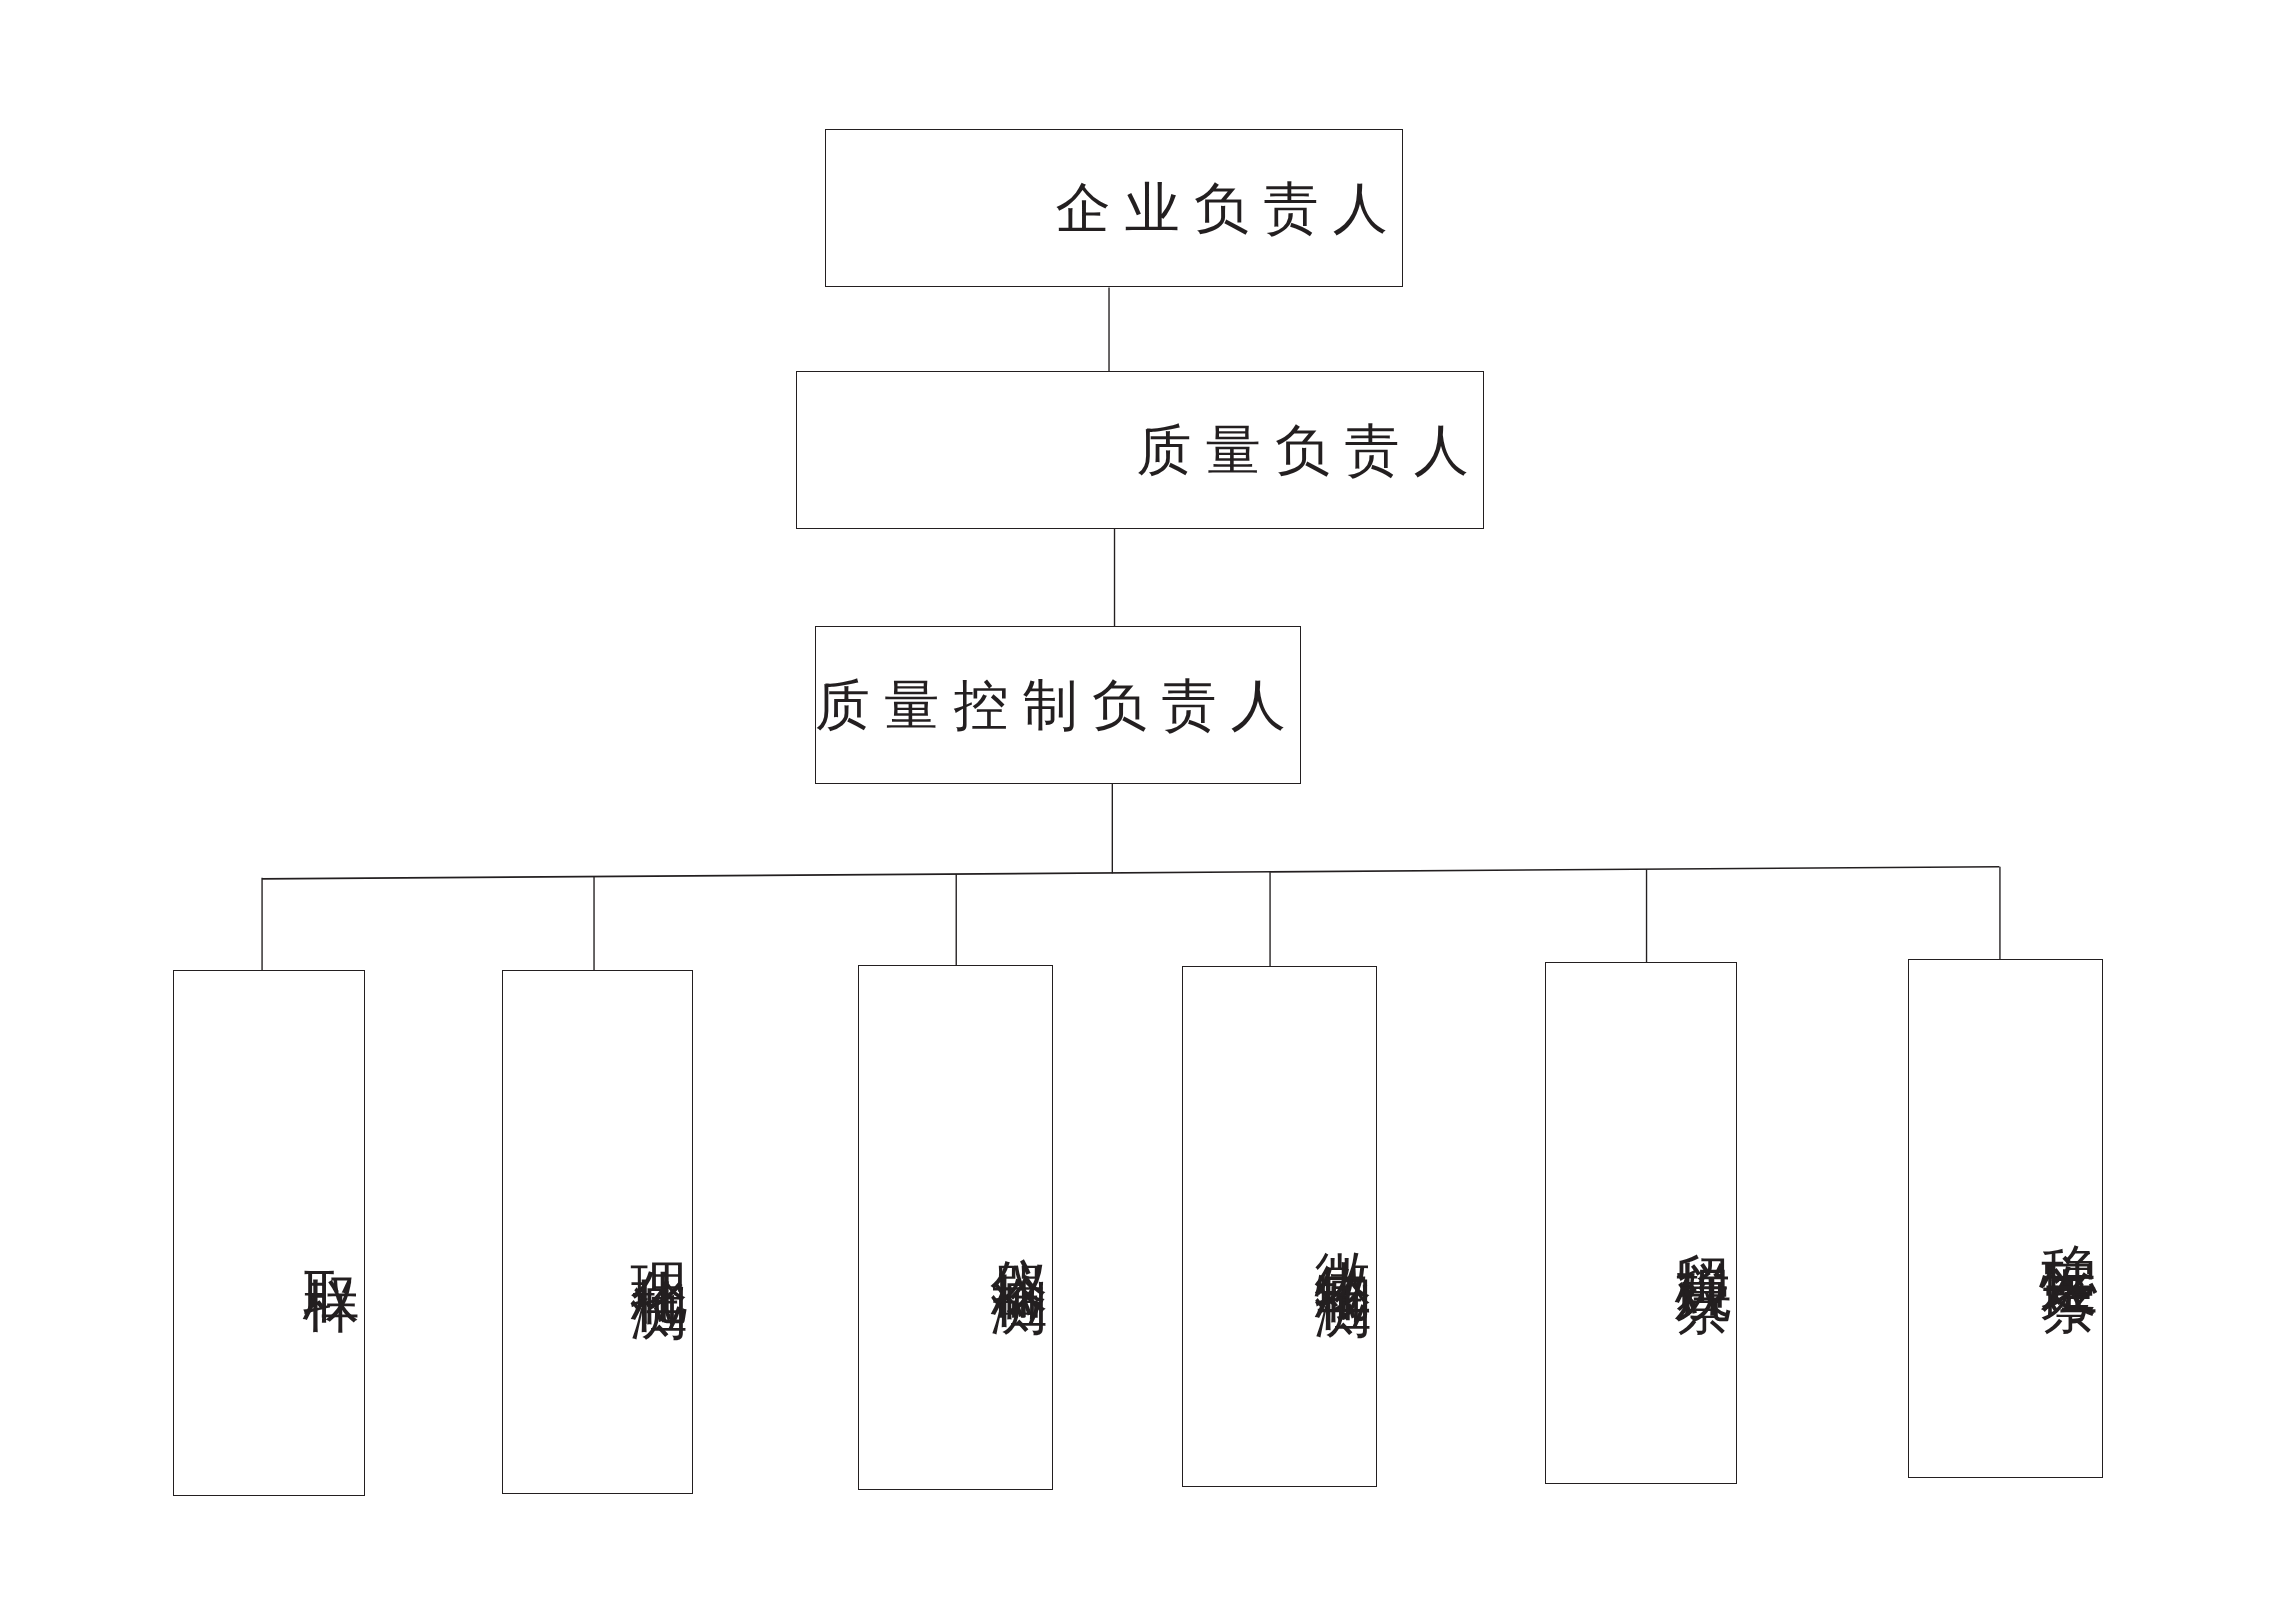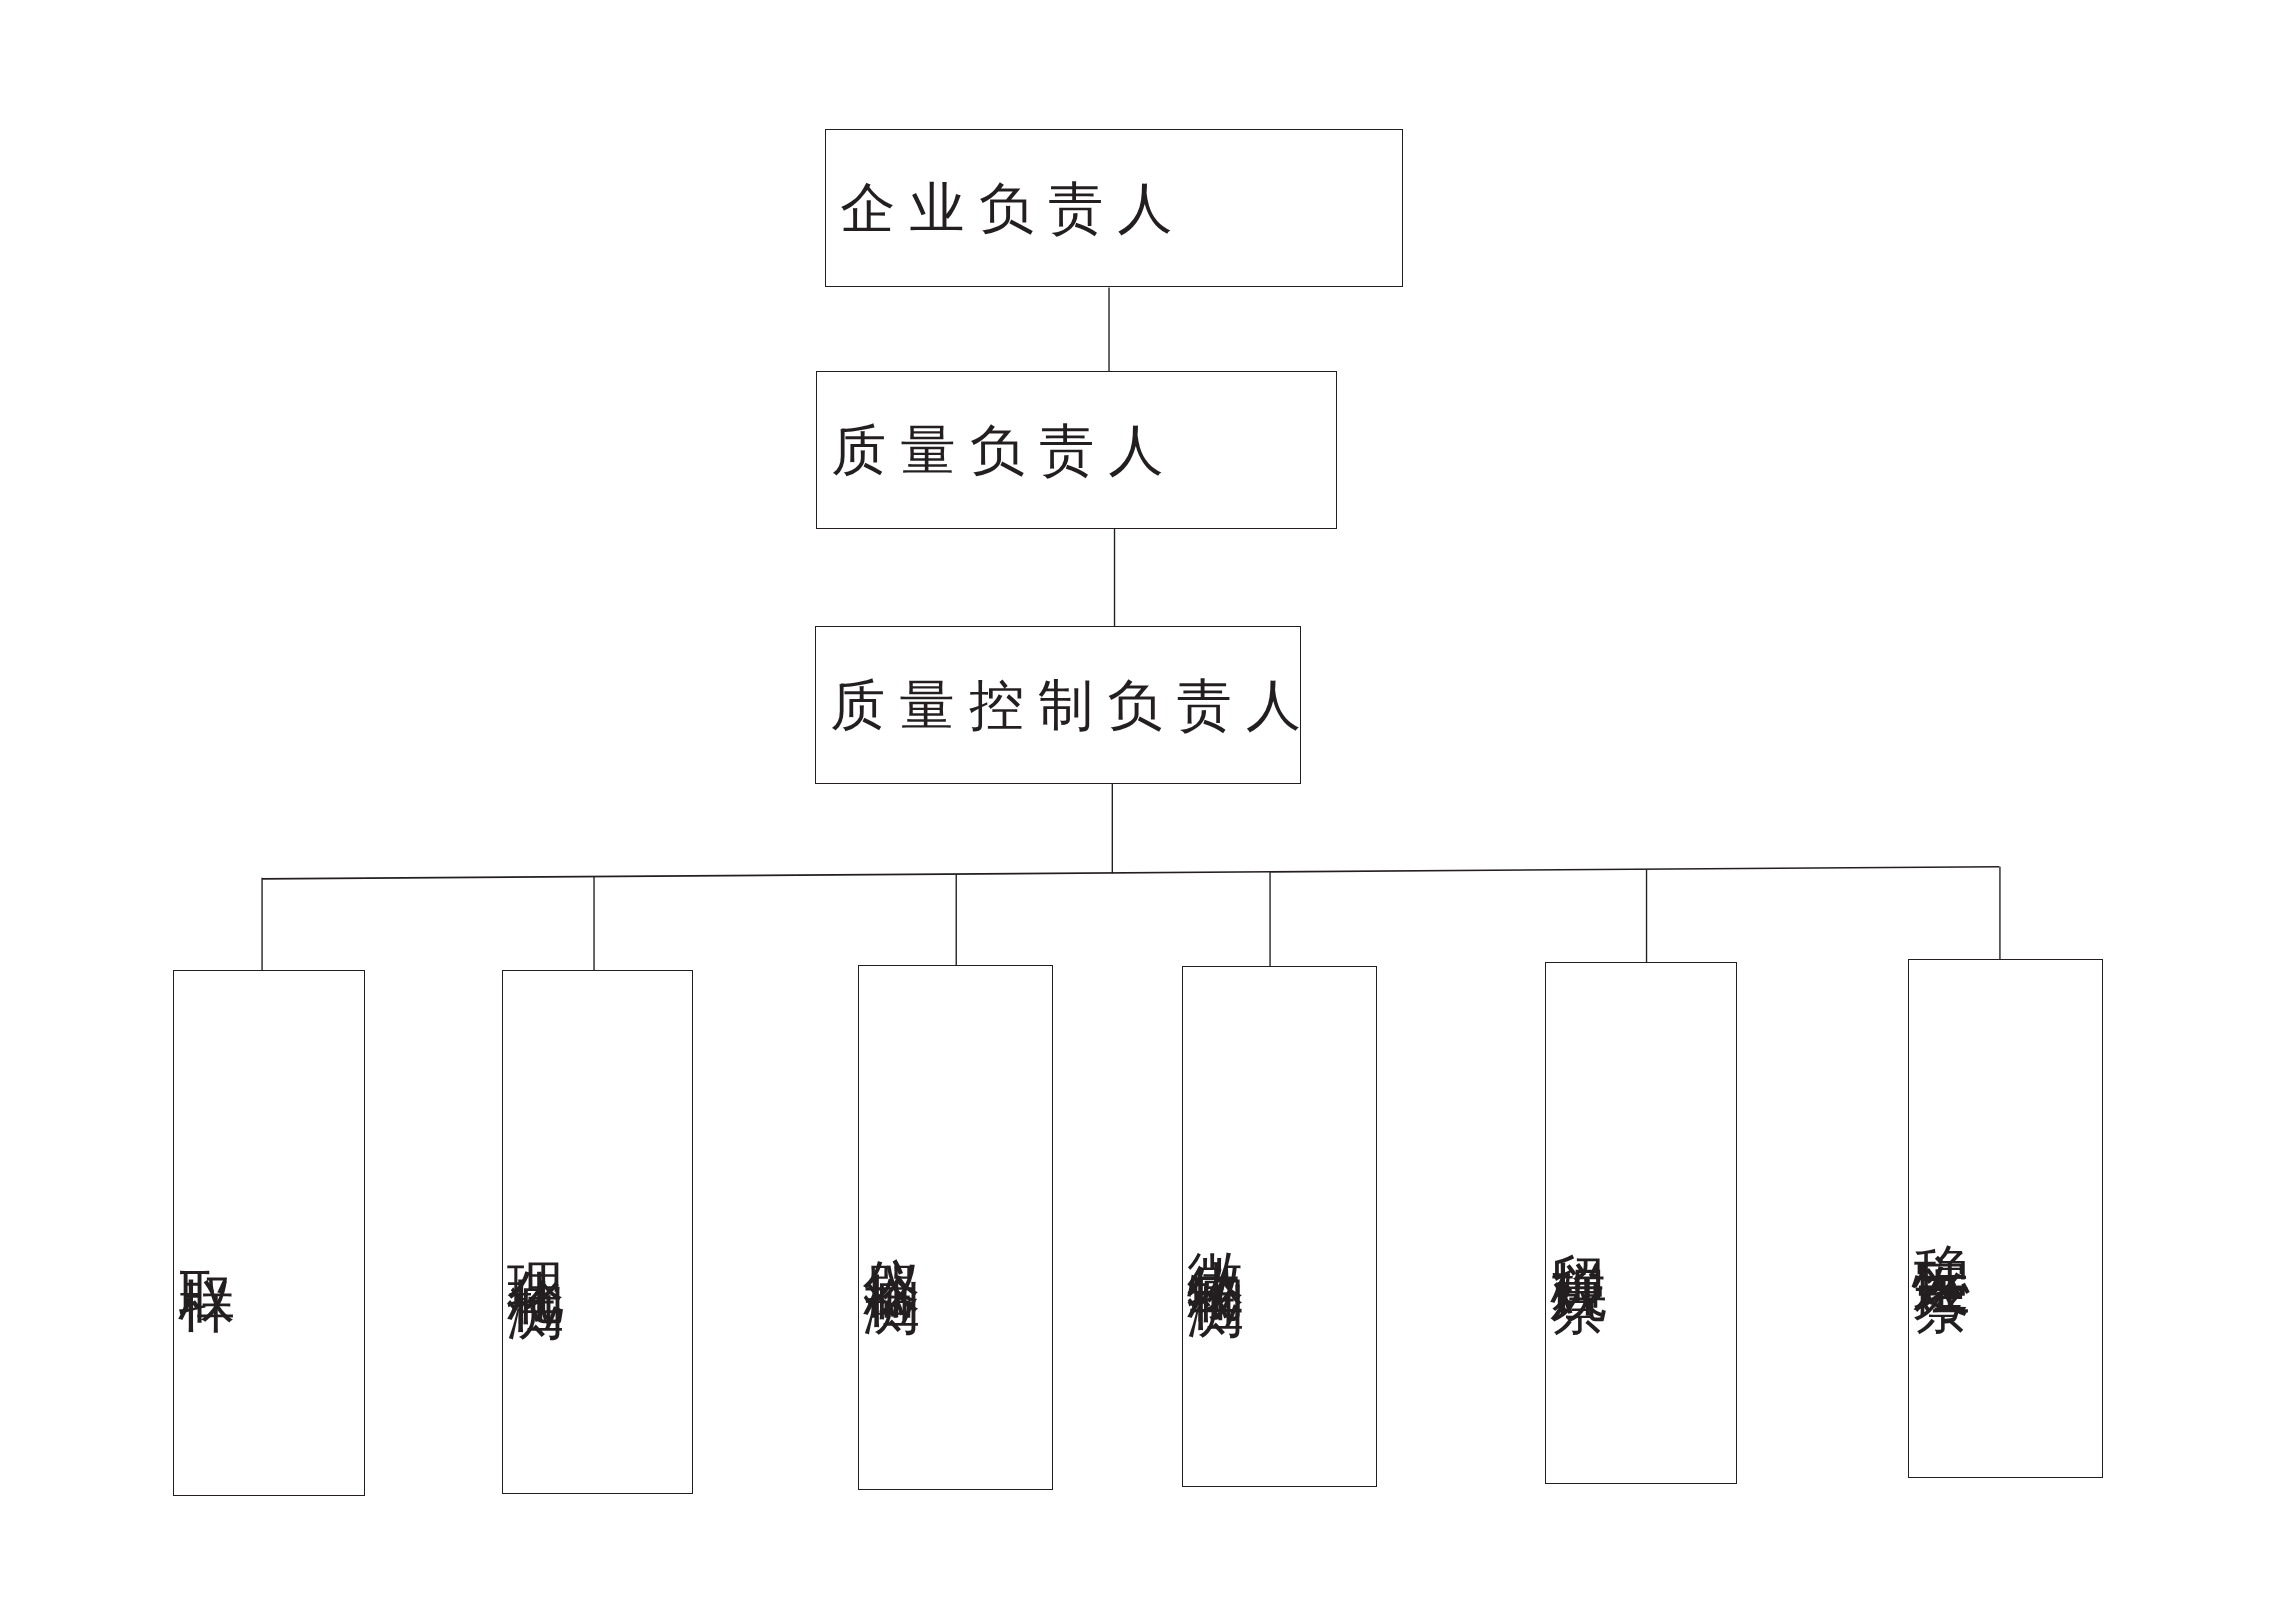--- a/index.html
+++ b/index.html
@@ -23,41 +23,41 @@
     height: 1623px;
     pointer-events: none;
   }
   .node {
     position: absolute;
     box-sizing: border-box;
     border: 1.6px solid #231f20;
     background: #ffffff;
     display: flex;
     align-items: center;
-    justify-content: flex-start;
+    justify-content: flex-end;
     color: #231f20;
   }
   .node .label-h {
     font-size: 55px;
     letter-spacing: 14.3px;
     text-indent: 14.3px;
     white-space: nowrap;
     line-height: 1;
   }
   .node .label-v {
     writing-mode: vertical-rl;
     text-orientation: upright;
     font-size: 57px;
     letter-spacing: 7.7px;
     line-height: 1.15;
     white-space: nowrap;
   }
   
   .n0 { left: 825px; top: 129px;  width: 578px; height: 158px; }
-  .n1 { left: 816px; top: 371px;  width: 521px; height: 158px; }
+  .n1 { left: 796px; top: 371px;  width: 688px; height: 158px; }
   .n2 { left: 815px; top: 626px; width: 486px; height: 158px; }
   
   .n3 { left: 173px;  top: 970px; width: 192px; height: 526px; }
   .n4 { left: 502px;  top: 970px; width: 191px; height: 524px; }
   .n5 { left: 858px; top: 965px; width: 195px; height: 525px; }
   .n6 { left: 1182px; top: 966px; width: 195px; height: 521px; }
   .n7 { left: 1545px; top: 962px; width: 192px; height: 522px; }
   .n8 { left: 1908px; top: 959px; width: 195px; height: 519px; }
 </style>
 </head>

